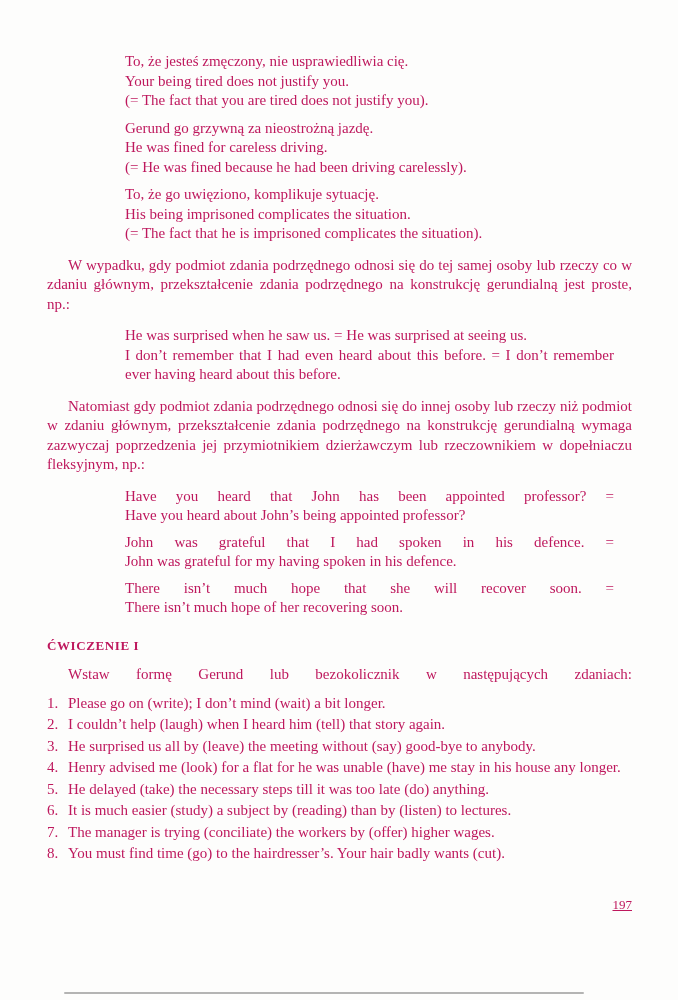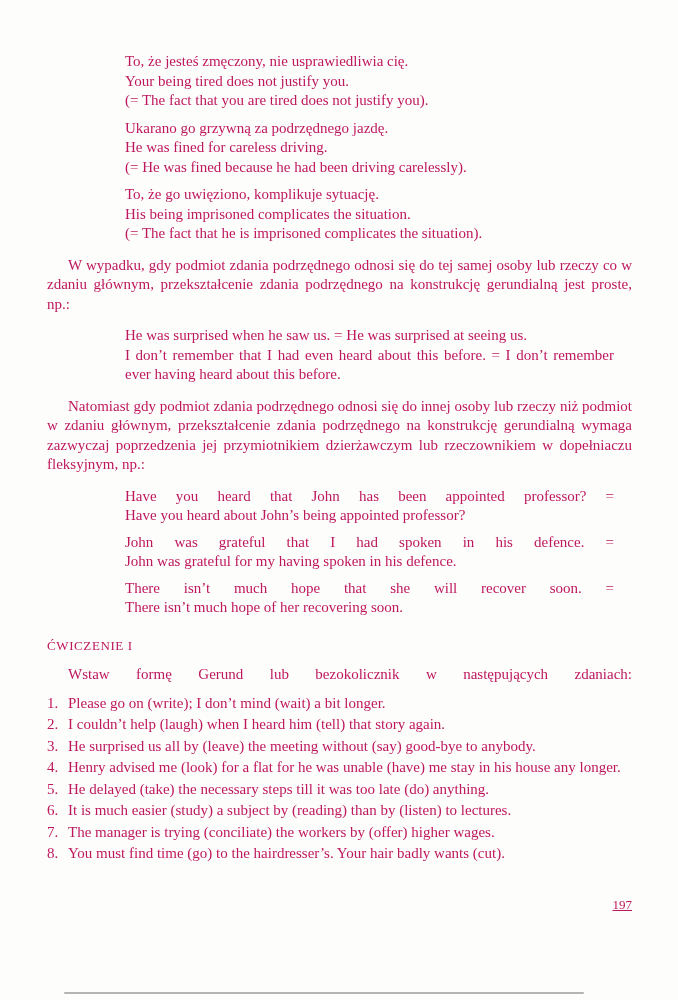--- a/index.html
+++ b/index.html
@@ -33,21 +33,21 @@
   
   .para {
     margin: 12px 0;
     text-indent: 21px;
     text-align: justify;
   }
   
   .exercise-heading {
     margin: 18px 0 10px 0;
     font-size: 13px;
-    font-weight: normal;
+    font-weight: bold;
     letter-spacing: 0.6px;
   }
   .exercise-intro {
     margin: 0 0 9px 0;
     text-indent: 21px;
     text-align: justify;
     text-align-last: justify;
   }
   .exercise-list { margin: 0; }
   .ex-item {
@@ -76,21 +76,21 @@
 <div class="page">
   <div class="content">
 
     <section class="examples top">
       <div class="ex-group">
         <div class="ex-line">To, że jesteś zmęczony, nie usprawiedliwia cię.</div>
         <div class="ex-line">Your being tired does not justify you.</div>
         <div class="ex-line">(= The fact that you are tired does not justify you).</div>
       </div>
       <div class="ex-group">
-        <div class="ex-line">Ukarano go grzywną za podrzędnego jazdę.</div>
+        <div class="ex-line">Gerund go grzywną za nieostrożną jazdę.</div>
         <div class="ex-line">He was fined for careless driving.</div>
         <div class="ex-line">(= He was fined because he had been driving carelessly).</div>
       </div>
       <div class="ex-group">
         <div class="ex-line">To, że go uwięziono, komplikuje sytuację.</div>
         <div class="ex-line">His being imprisoned complicates the situation.</div>
         <div class="ex-line">(= The fact that he is imprisoned complicates the situation).</div>
       </div>
     </section>
 

